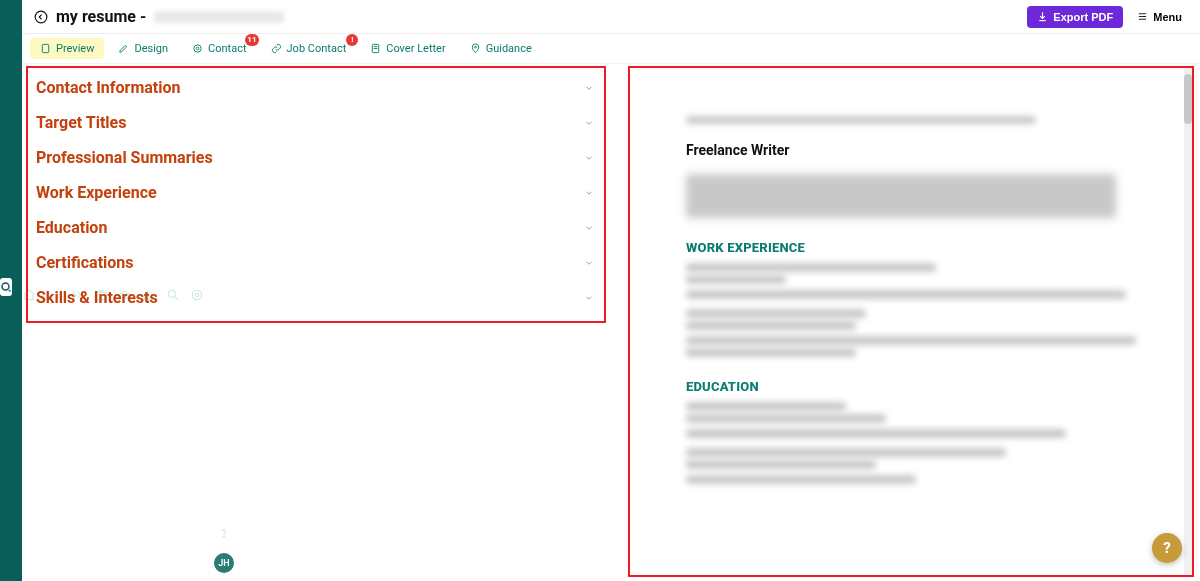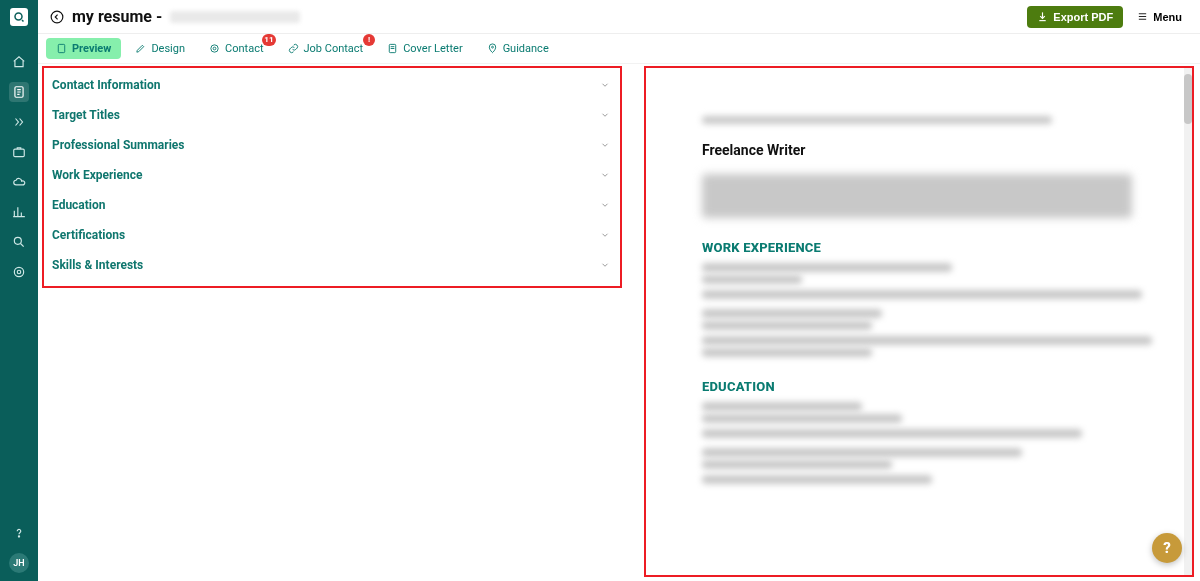--- a/index.html
+++ b/index.html
@@ -1,52 +1,52 @@
 <!DOCTYPE html>
 <html><head>
 <meta charset="utf-8">
 <style>
   * { box-sizing: border-box; margin: 0; padding: 0; }
   body { font-family: -apple-system, BlinkMacSystemFont, "Segoe UI", Roboto, Helvetica, Arial, sans-serif; background: #fff; width: 1200px; height: 581px; overflow: hidden; }
 
   .app { display: flex; width: 100%; height: 100%; }
 
   
-  .sidebar { width: 38px; background: #0a5e5a; display: flex; flex-direction: column; align-items: center; padding-top: 8px; gap: 10px; color: #cfe8e6; flex-shrink: 0; }
+  .sidebar { width: 22px; background: #0a5e5a; display: flex; flex-direction: row; align-items: center; padding-top: 8px; gap: 10px; color: #cfe8e6; flex-shrink: 0; }
   .sidebar .logo { width: 18px; height: 18px; background: #fff; border-radius: 3px; display: flex; align-items: center; justify-content: center; color: #0a5e5a; font-size: 11px; font-weight: 700; margin-bottom: 16px; }
   .sidebar-item { width: 20px; height: 20px; display: flex; align-items: center; justify-content: center; cursor: pointer; border-radius: 4px; }
   .sidebar-item.active { background: rgba(255,255,255,0.15); }
   .sidebar-bottom { margin-top: auto; margin-bottom: 8px; display: flex; flex-direction: column; gap: 10px; align-items: center; }
   .avatar-small { width: 20px; height: 20px; border-radius: 50%; background: #2b7a76; color: #fff; font-size: 9px; font-weight: 600; display: flex; align-items: center; justify-content: center; }
 
   
   .main { flex: 1; display: flex; flex-direction: column; min-width: 0; border-radius: 28px; }
 
   
   .header { height: 34px; display: flex; align-items: center; padding: 0 12px; border-bottom: 1px solid #eee; gap: 8px; }
   .back-icon { width: 14px; height: 14px; cursor: pointer; }
   .title-text { font-size: 16px; font-weight: 700; color: #111; }
   .title-date { display: inline-block; width: 130px; height: 12px; background: #e9e9e9; border-radius: 3px; filter: blur(2px); vertical-align: middle; }
   .header-spacer { flex: 1; }
-  .export-btn { background: #4d7c0f; color: #fff; border: none; border-radius: 4px; padding: 5px 10px; font-size: 11px; font-weight: 600; display: flex; align-items: center; gap: 5px; cursor: pointer; }
+  .export-btn { background: #6d28d9; color: #fff; border: none; border-radius: 4px; padding: 5px 10px; font-size: 11px; font-weight: 600; display: flex; align-items: center; gap: 5px; cursor: pointer; }
   .menu-btn { background: none; border: none; padding: 5px 6px; font-size: 11px; font-weight: 600; display: flex; align-items: center; gap: 5px; cursor: pointer; }
 
   
   .tabs { height: 30px; display: flex; align-items: center; padding: 0 8px; gap: 4px; border-bottom: 1px solid #f2f2f2; }
   .tab { position: relative; display: flex; align-items: center; gap: 5px; padding: 4px 10px; border-radius: 4px; font-size: 11px; color: #0a7b71; cursor: pointer; }
-  .tab.active { background: #86efac; color: #0a7b71; font-weight: 700; }
+  .tab.active { background: #fef9c3; color: #0a7b71; font-weight: 400; }
   .tab .badge { position: absolute; top: -4px; right: -2px; background: #e53935; color: #fff; border-radius: 8px; min-width: 12px; height: 12px; font-size: 8px; line-height: 12px; text-align: center; padding: 0 2px; font-weight: 700; }
 
   
   .content { flex: 1; display: flex; min-height: 0; }
 
   
   .sections-panel { width: 580px; border: 2px solid #ed1c24; border-top: 2px solid #ed1c24; margin: 2px 0 0 4px; padding: 2px 0 6px 0; height: fit-content; }
   .section-row { display: flex; align-items: center; justify-content: space-between; padding: 8px 10px 8px 8px; cursor: pointer; }
-  .section-label { font-size: 12px; font-weight: 700; color: #0f766e; }
+  .section-label { font-size: 16px; font-weight: 700; color: #c2410c; }
   .chevron { color: #888; }
 
   
   .preview-wrapper { flex: 1; margin: 2px 6px 4px 22px; border: 2px solid #ed1c24; position: relative; overflow: hidden; }
   .preview-scroll { position: absolute; right: 0; top: 0; width: 8px; height: 100%; background: #f1f1f1; }
   .preview-scroll-thumb { width: 8px; height: 50px; background: #c7c7c7; border-radius: 4px; position: absolute; top: 6px; }
   .resume-page { background: #fff; padding: 42px 56px 24px 56px; }
   .resume-name { font-size: 28px; font-weight: 800; color: #0a7b71; display: flex; gap: 8px; align-items: baseline; }
   .pixel-line { display: block; background: #c8c8c8; border-radius: 4px; filter: blur(3px); margin-top: 6px; }
   .pixel-block { display: block; background: #c8c8c8; border-radius: 4px; filter: blur(4px); }

